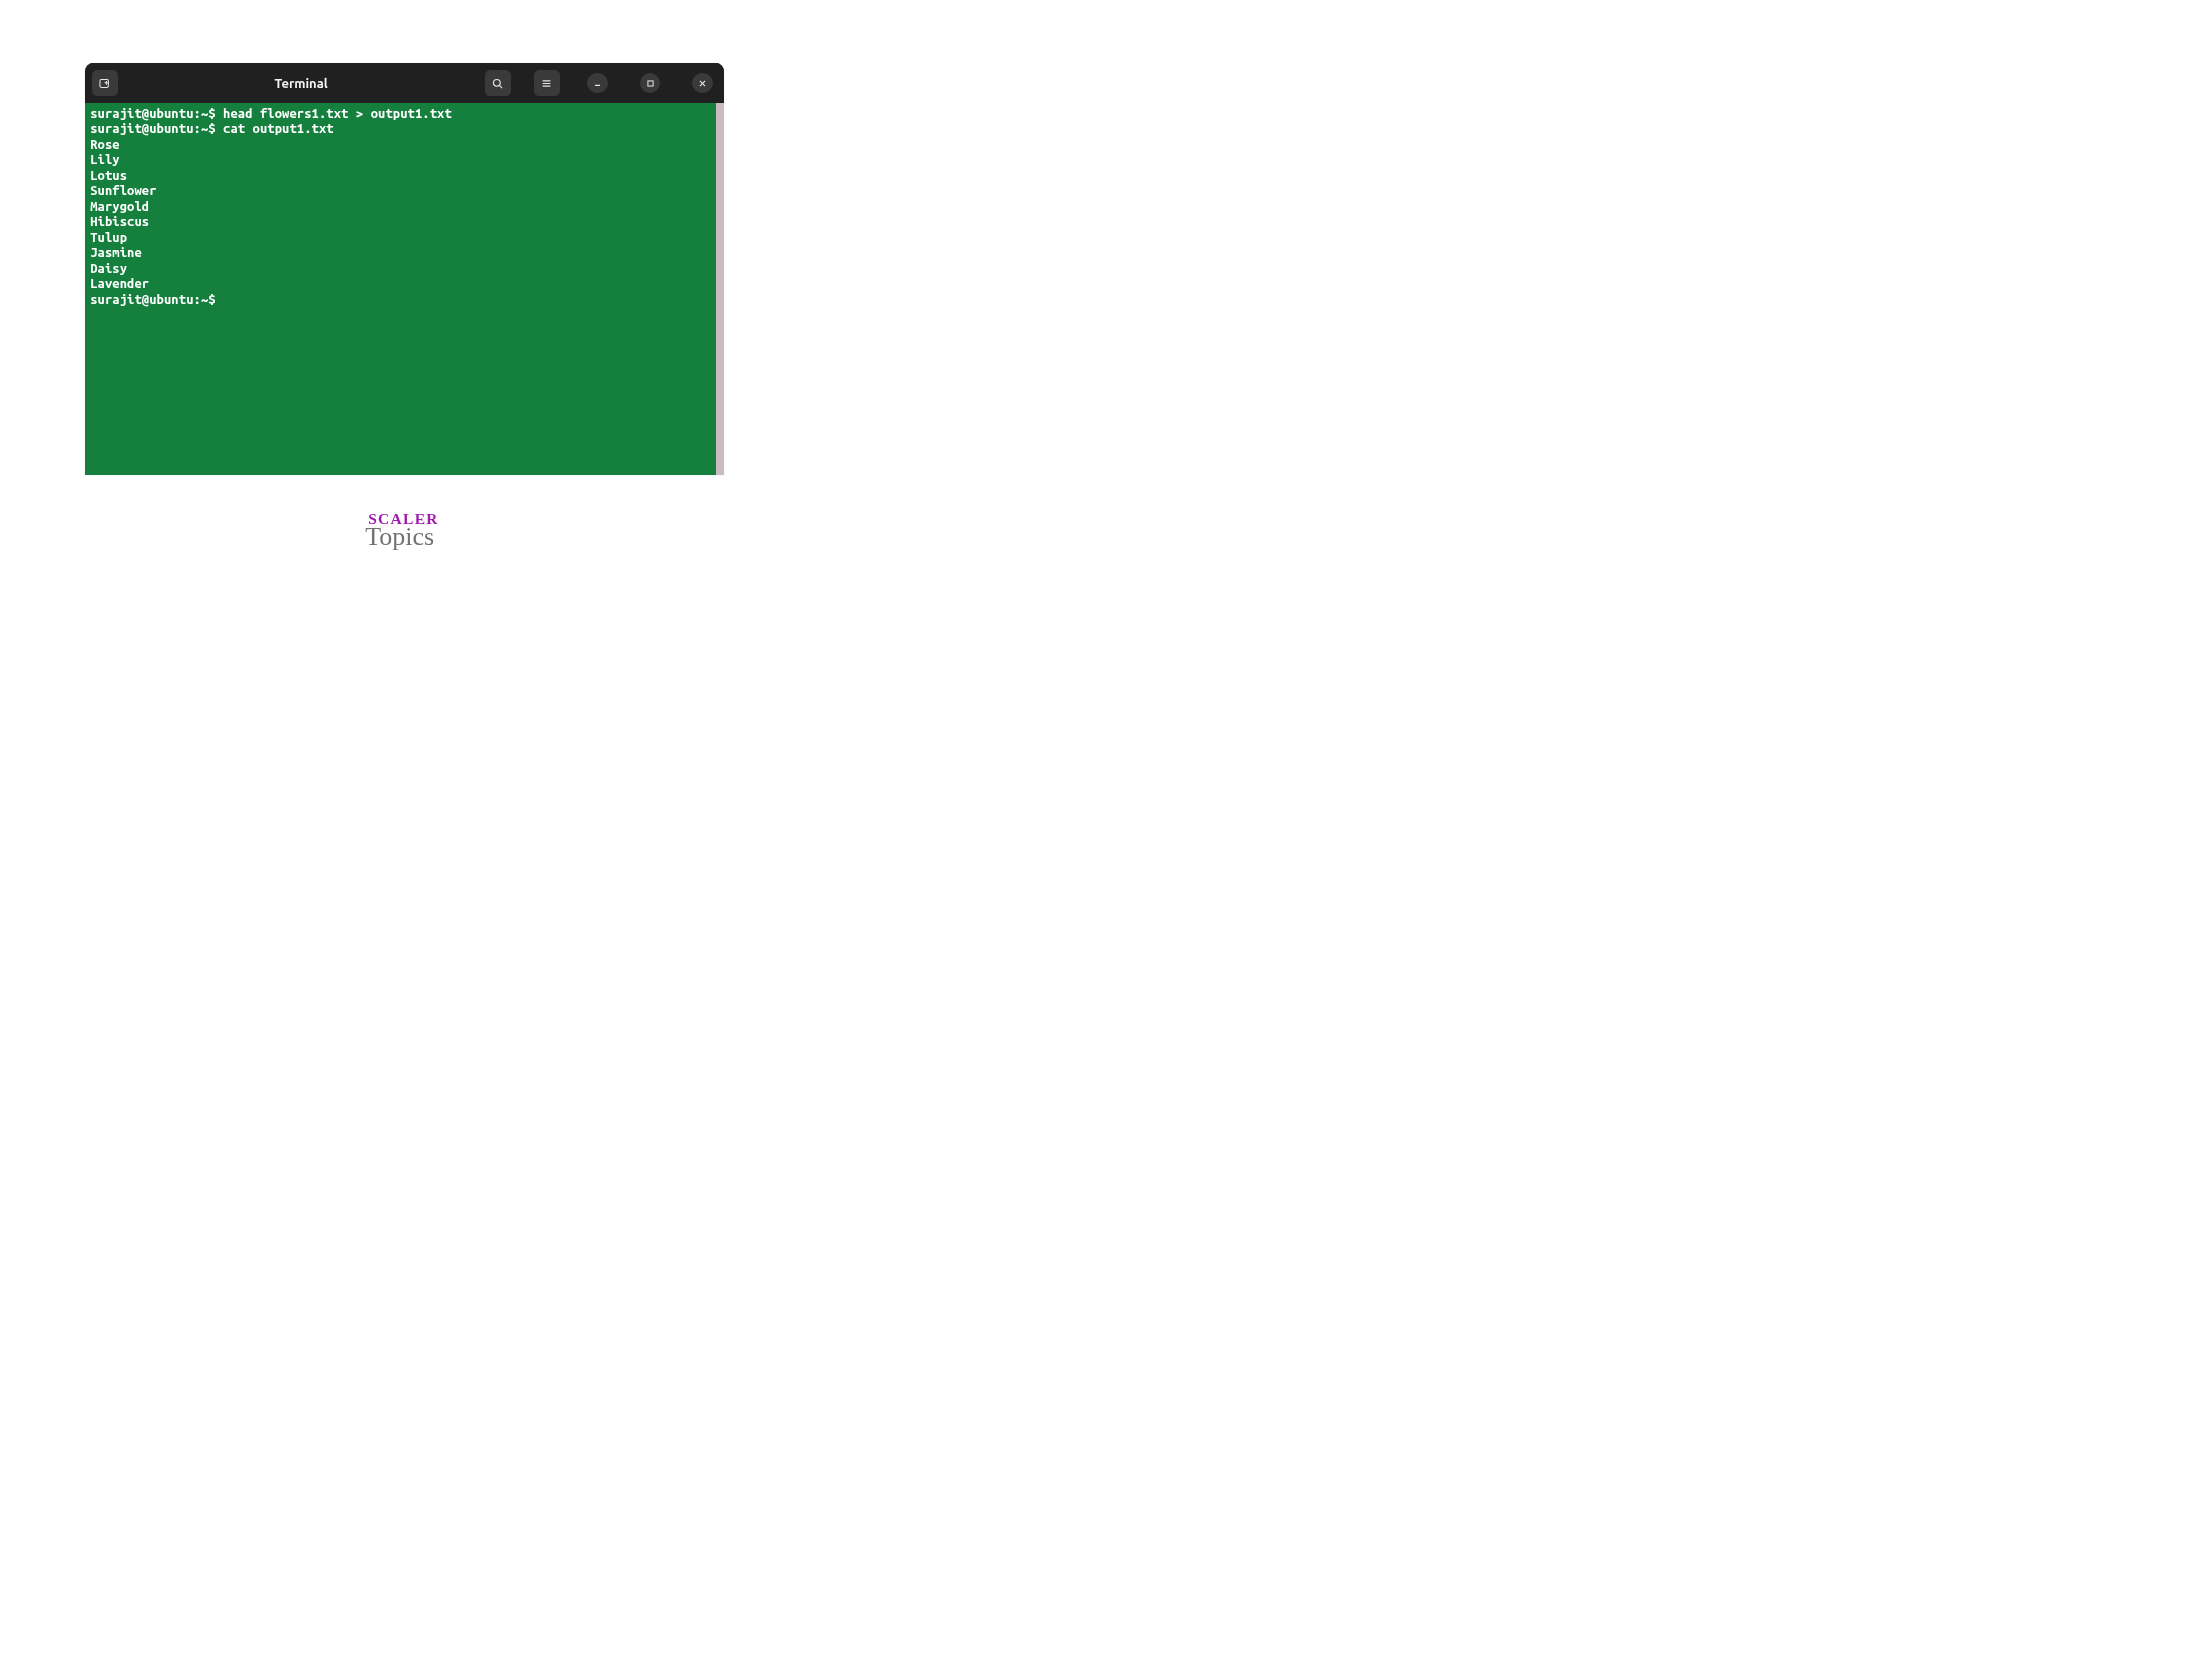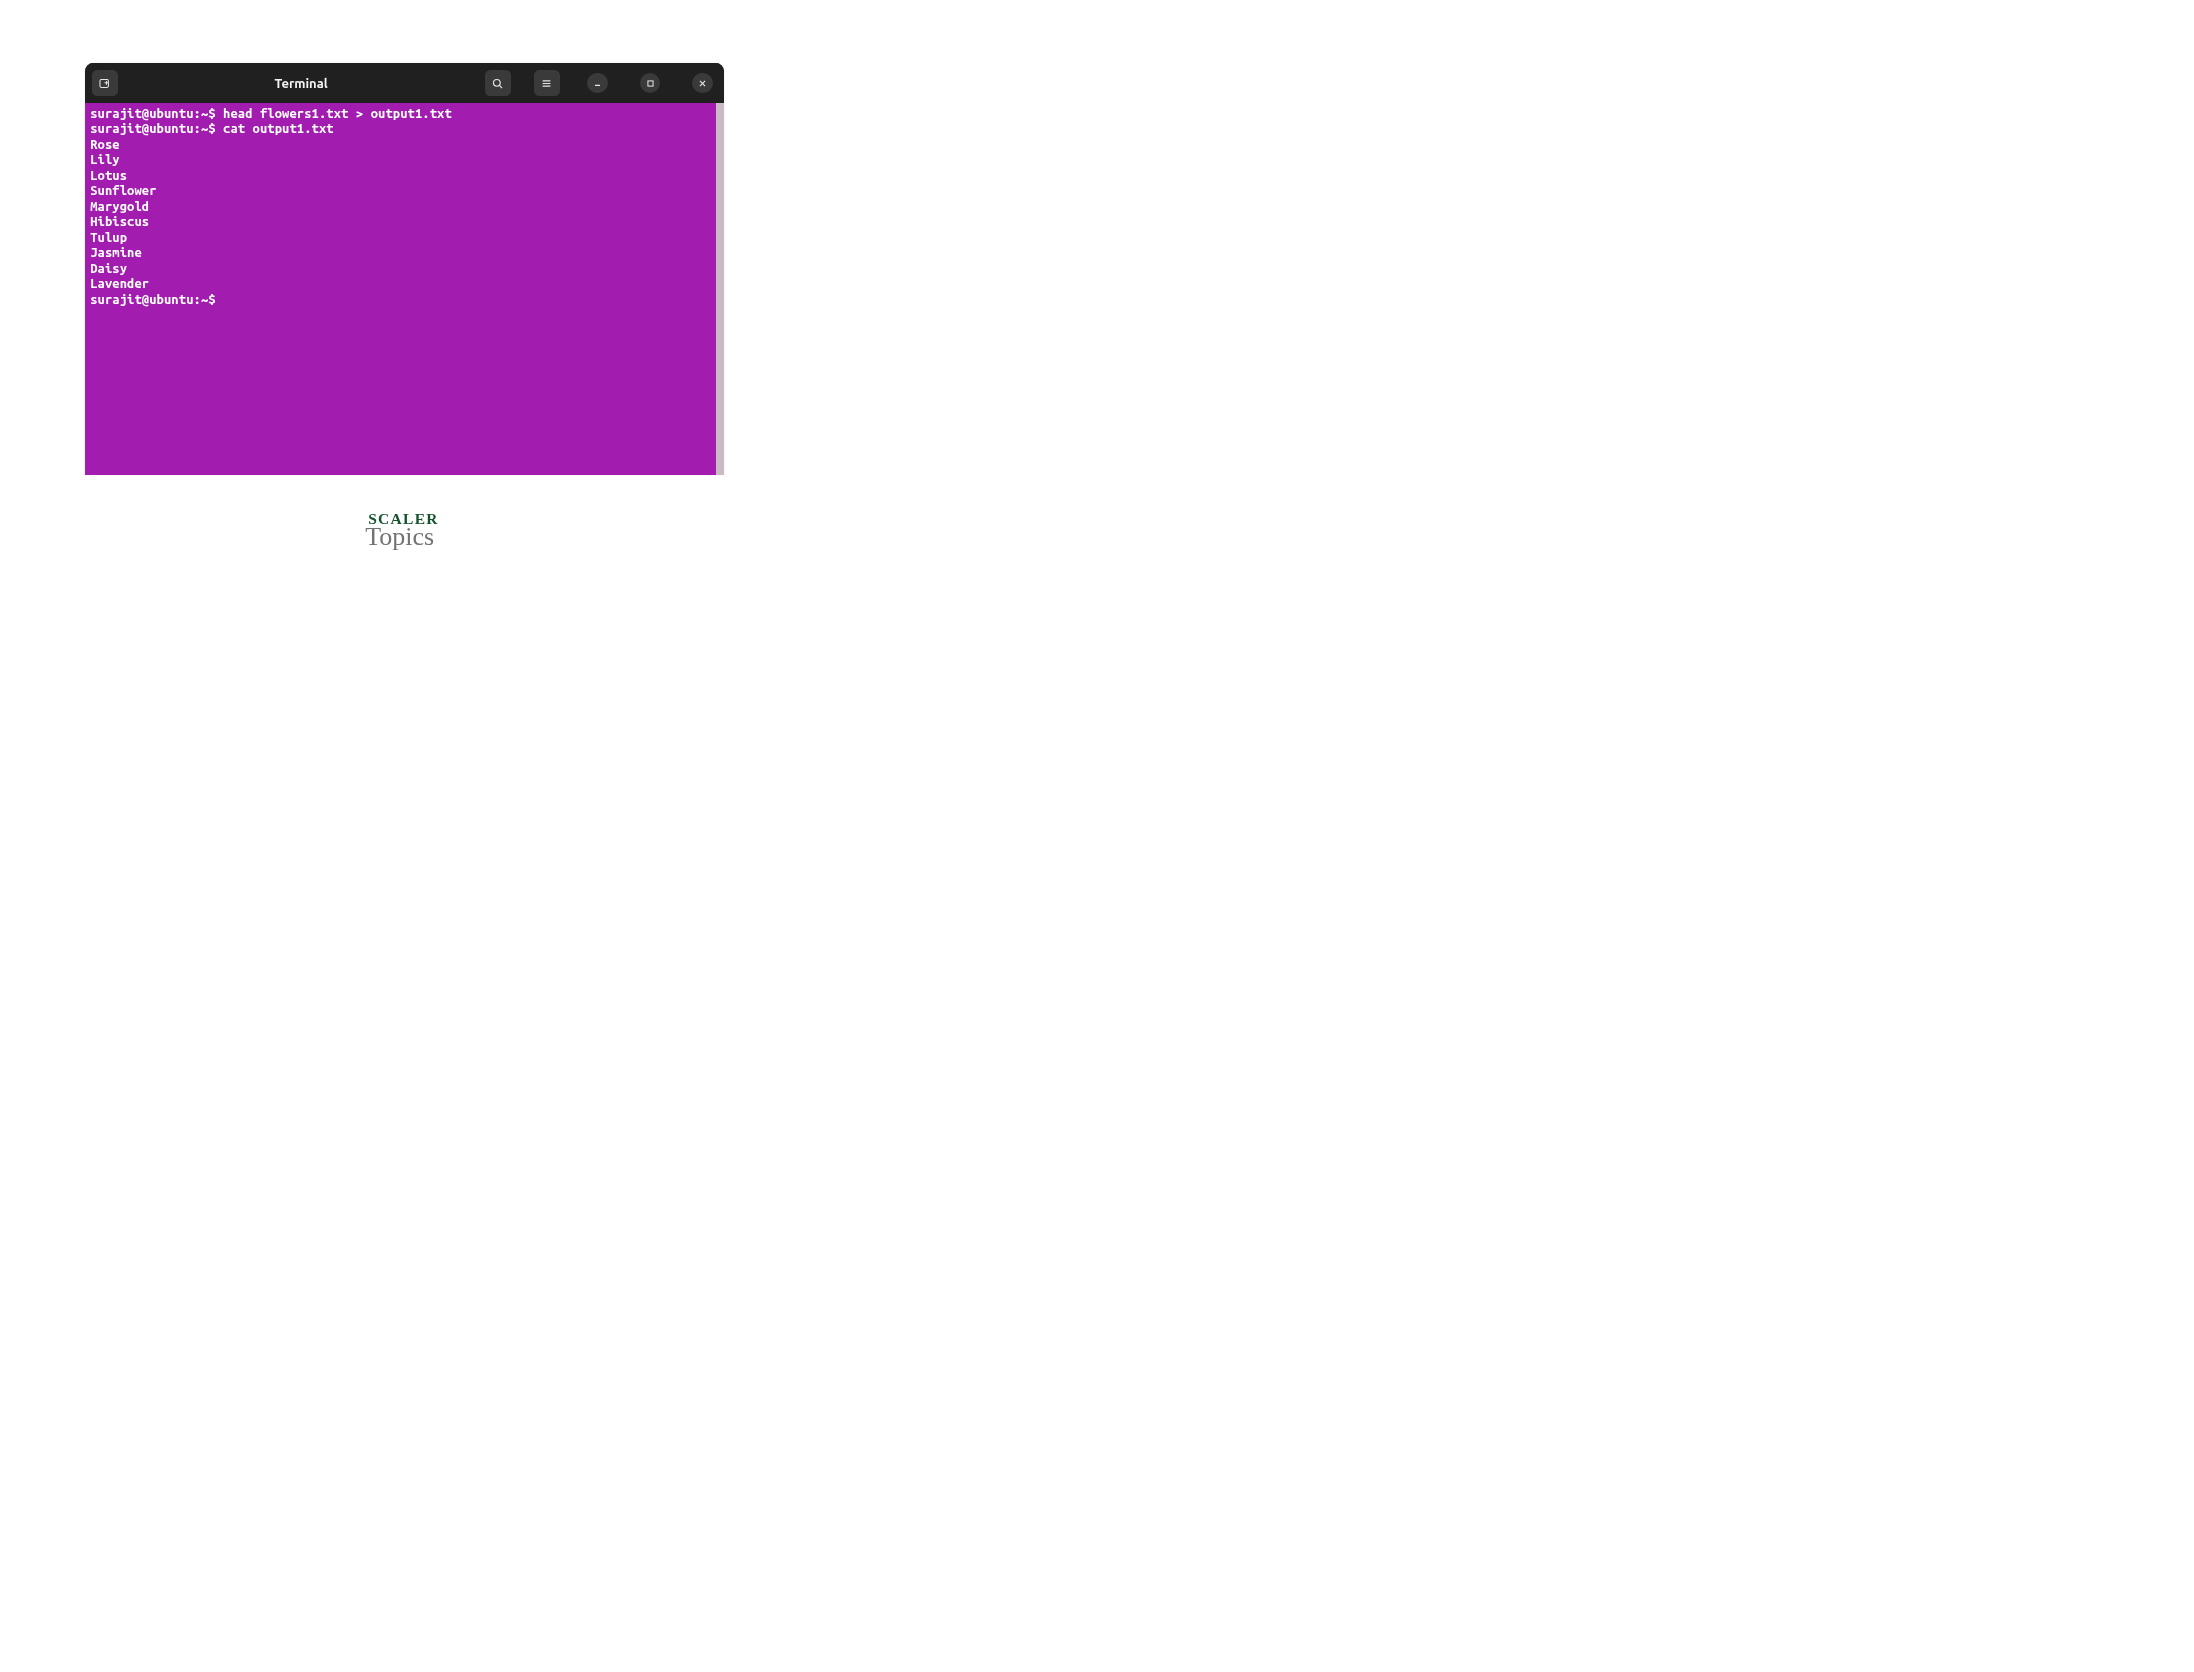--- a/index.html
+++ b/index.html
@@ -59,21 +59,21 @@
     cursor: pointer;
     margin: 0 4.5px;
   }
   .btn-square svg, .btn-circle svg { display: block; }
   .terminal-body {
     position: absolute;
     top: 40px;
     left: 0;
     right: 0;
     bottom: 0;
-    background: #a21caf;
+    background: #15803d;
     padding: 2.6px 5.2px;
     color: #ffffff;
     font-size: 13px;
     line-height: 15.5px;
     white-space: pre;
     font-weight: 600;
     font-family: "Ubuntu Mono", ui-monospace, Menlo, Consolas, monospace;
     letter-spacing: 0.1px;
   }
   .scrollbar-track {
@@ -94,21 +94,21 @@
     left: 365px;
     top: 511px;
     width: 77px;
     text-align: center;
   }
   .logo-scaler {
     font-family: Georgia, "Times New Roman", serif;
     font-weight: 900;
     letter-spacing: 1.3px;
     font-size: 15.5px;
-    color: #14532d;
+    color: #a21caf;
     line-height: 1;
   }
   .logo-topics {
     font-family: "Brush Script MT", "Segoe Script", cursive;
     font-size: 26px;
     color: #737373;
     line-height: 0.9;
     margin-top: -1.3px;
     position: relative;
     left: -3.9px;

